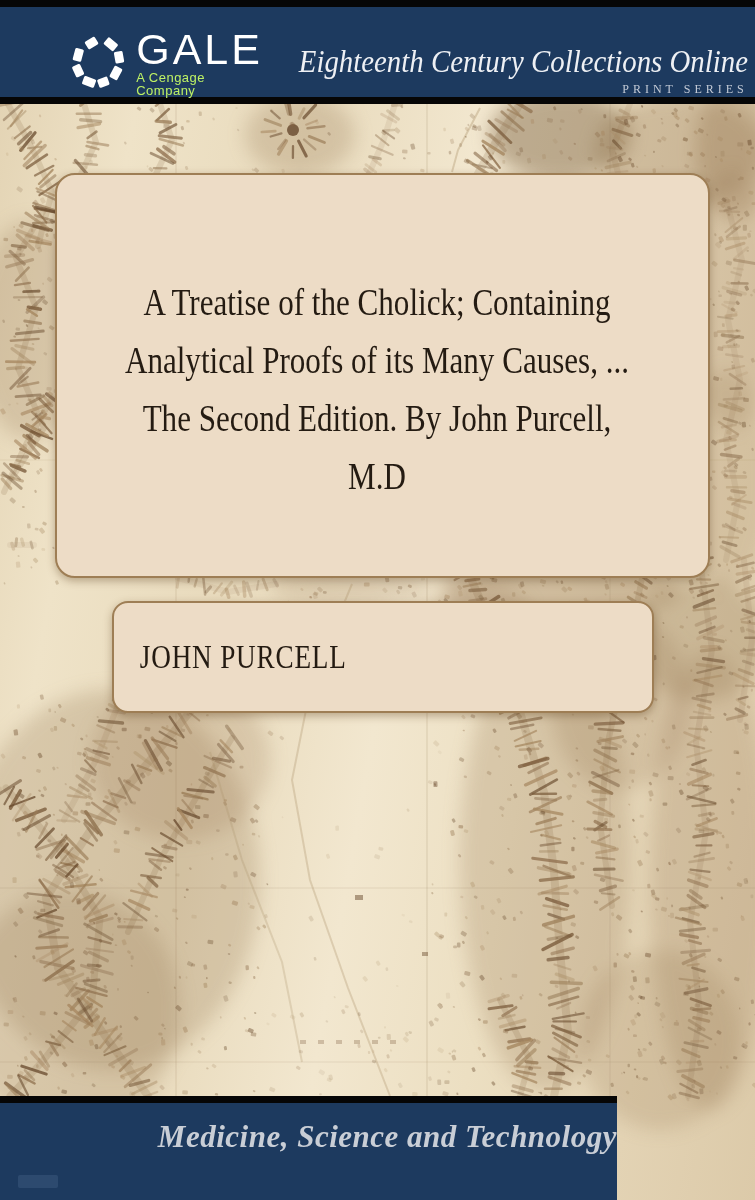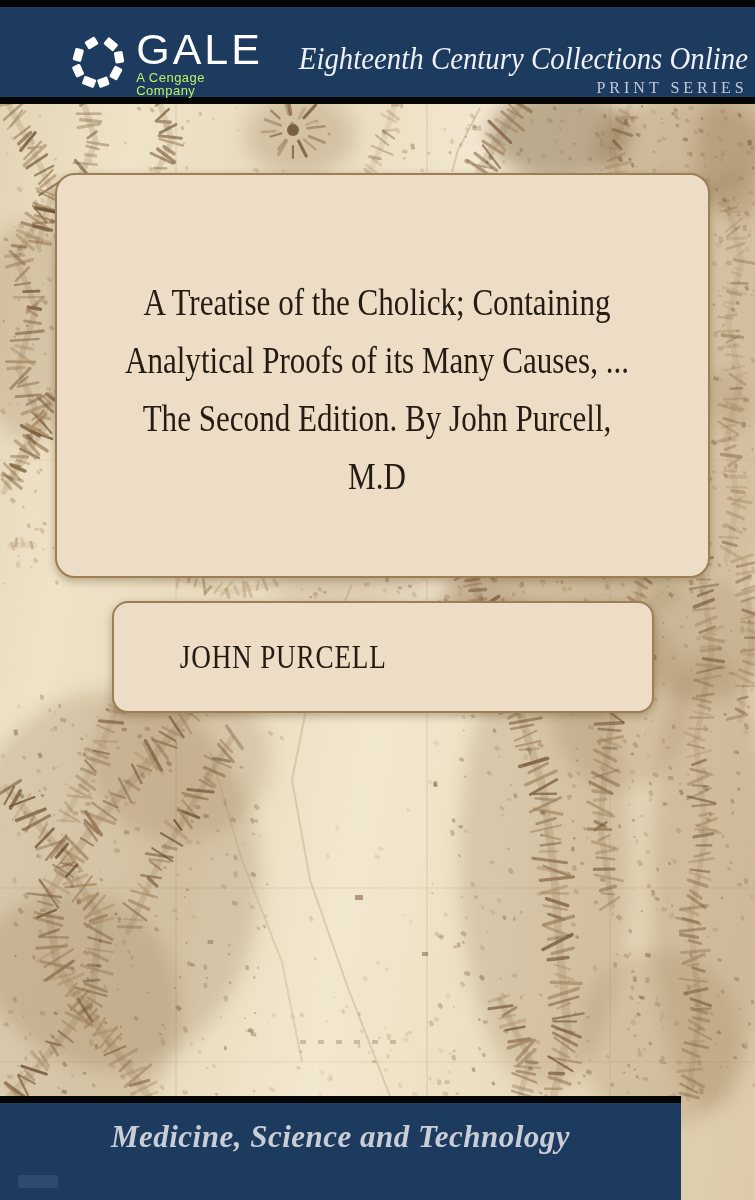--- a/index.html
+++ b/index.html
@@ -31,45 +31,45 @@
   }
   #series-block{
     margin-left:auto; margin-right:20px; display:flex; flex-direction:column;
     align-items:flex-end;
   }
   #series-title{
     color:#eef0f4; font-style:italic; font-size:31px; white-space:nowrap;
     transform:scaleX(.93); transform-origin:100% 50%; line-height:1.1;
   }
   #series-sub{
-    color:#c3cad6; font-size:16px; letter-spacing:4px; margin-top:3px;
+    color:#c3cad6; font-size:12px; letter-spacing:4px; margin-top:3px;
     font-family:"Liberation Serif", serif;
   }
   
   .panel{
     position:absolute; background:#eddcc6; border:2px solid #9e7e55;
     box-sizing:border-box; box-shadow:0 3px 9px rgba(92,62,30,.38);
     z-index:2; display:flex; flex-direction:column; align-items:flex-start; justify-content:center;
   }
   #title-panel{left:55px; top:173px; width:655px; height:405px; border-radius:20px;}
   #title-text{width:640px; text-align:center; transform:translateY(14px);}
   .tline{
     font-size:37px; color:#241b12; line-height:58px; white-space:nowrap;
     transform:scaleX(.84); transform-origin:50% 50%;
   }
-  #author-panel{left:112px; top:601px; width:542px; height:112px; border-radius:16px;padding-left:40px;}
+  #author-panel{left:112px; top:601px; width:542px; height:112px; border-radius:16px;}
   #author-name{
     font-size:34px; color:#241b12; letter-spacing:1px; white-space:nowrap;
     transform:scaleX(.8); transform-origin:50% 50%;
   }
   
   #footer{
-    position:absolute; left:0; top:1096px; width:681px; height:104px;
+    position:absolute; left:0; top:1096px; width:617px; height:104px;
     background:#1d3a5f; border-top:7px solid #060606; box-sizing:border-box;
-    display:flex; justify-content:center; z-index:3;
+    display:flex; justify-content:flex-end; z-index:3;
   }
   #category{
     margin-top:16px; color:#c9ced6; font-style:italic; font-weight:bold;
     font-size:31px; letter-spacing:0.5px; white-space:nowrap;
   }
   #corner-watermark{
     position:absolute; left:18px; top:72px; width:40px; height:13px;
     background:rgba(130,160,200,.16); border-radius:2px;
   }
 </style>

